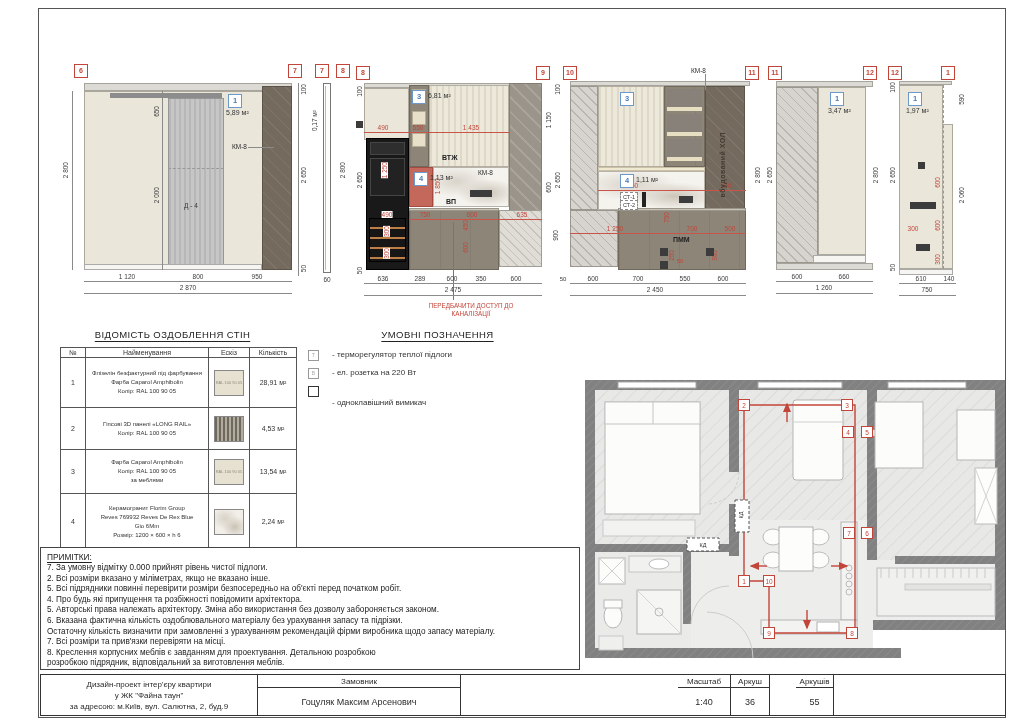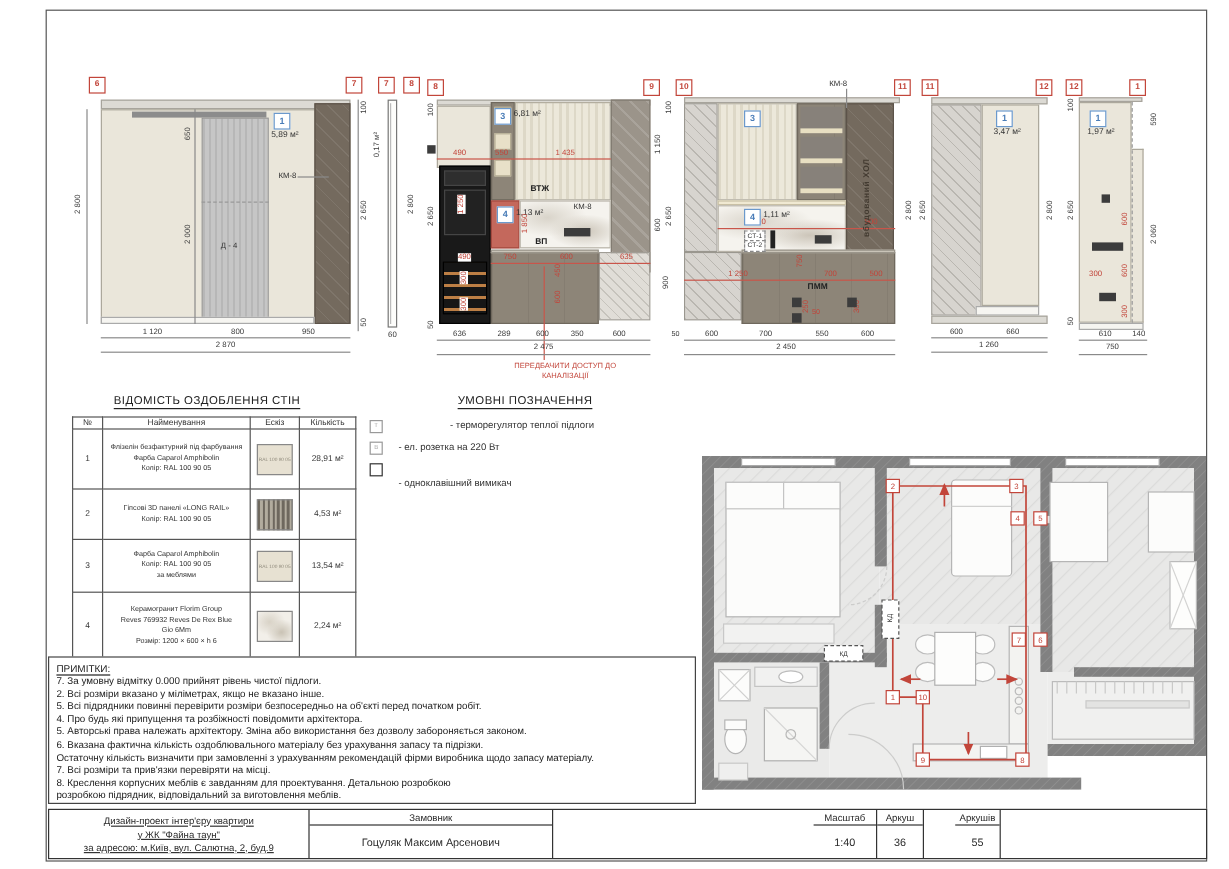--- a/index.html
+++ b/index.html
@@ -341,21 +341,21 @@
             </td>
         <td class="qty">2,24 м²</td>
       </tr>
     </tbody>
       </table>
   </div>
 
   <div class="ltitle" style="left:300px;top:329px;width:275px;">УМОВНІ ПОЗНАЧЕННЯ</div>
   <div class="abs" style="left:300px;top:348px;width:280px;height:60px;">
     <div class="lbox" style="left:8px;top:2px;">Т</div>
-    <div class="ltext" style="left:32px;top:2px;margin-left:43px;">- терморегулятор теплої підлоги</div>
+    <div class="ltext" style="left:32px;top:2px;">- терморегулятор теплої підлоги</div>
     <div class="lbox" style="left:8px;top:20px;">В</div>
     <div class="ltext" style="left:32px;top:20px;">- ел. розетка на 220 Вт</div>
     <div class="lbox" style="left:8px;top:38px;border-color:#333;"></div>
     <div class="ltext" style="left:32px;top:50px;">- одноклавішний вимикач</div>
   </div>
 
   <div class="abs" style="left:583px;top:372px;width:424px;height:300px;">
     <svg width="424" height="300" viewBox="0 0 424 300">
       <defs>
         <pattern id="hb" width="10" height="10" patternUnits="userSpaceOnUse" patternTransform="rotate(45)">
@@ -488,21 +488,21 @@
     <div class="nline">4. Про будь які припущення та розбіжності повідомити архітектора.</div>
     <div class="nline">5. Авторські права належать архітектору. Зміна або використання без дозволу забороняється законом.</div>
     <div class="nline">6. Вказана фактична кількість оздоблювального матеріалу без урахування запасу та підрізки.</div>
     <div class="nline">Остаточну кількість визначити при замовленні з урахуванням рекомендацій фірми виробника щодо запасу матеріалу.</div>
     <div class="nline">7. Всі розміри та прив'язки перевіряти на місці.</div>
     <div class="nline">8. Креслення корпусних меблів є завданням для проектування. Детальною розробкою</div>
     <div class="nline">розробкою підрядник, відповідальний за виготовлення меблів.</div>
   </div>
 
   <div class="tb">
-    <div class="tbcell" style="left:0;width:217px;text-decoration:underline;">
+    <div class="tbcell" style="left:0;width:217px;">
       <div class="proj">
         <div>Дизайн-проект інтер'єру квартири</div>
         <div>у ЖК "Файна таун"</div>
         <div>за адресою: м.Київ, вул. Салютна, 2, буд.9</div>
       </div>
     </div>
     <div class="tbcell" style="left:217px;width:203px;">
       <div class="tbhead">Замовник</div>
       <div class="tbval">Гоцуляк Максим Арсенович</div>
     </div>

